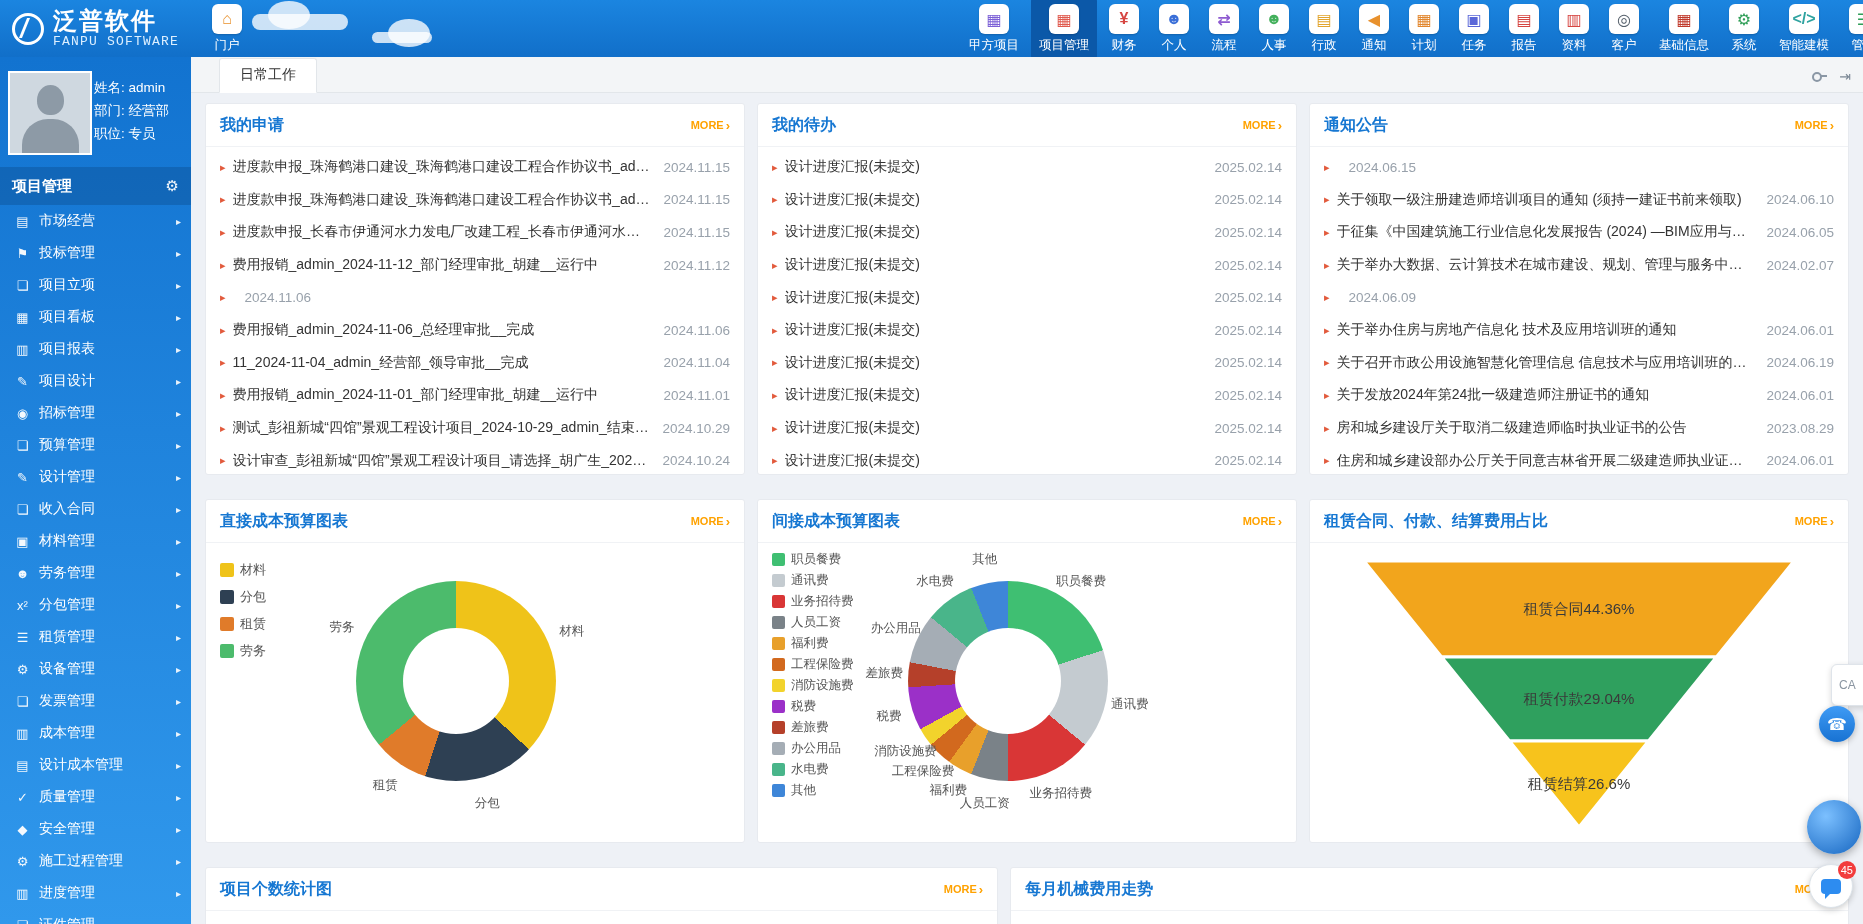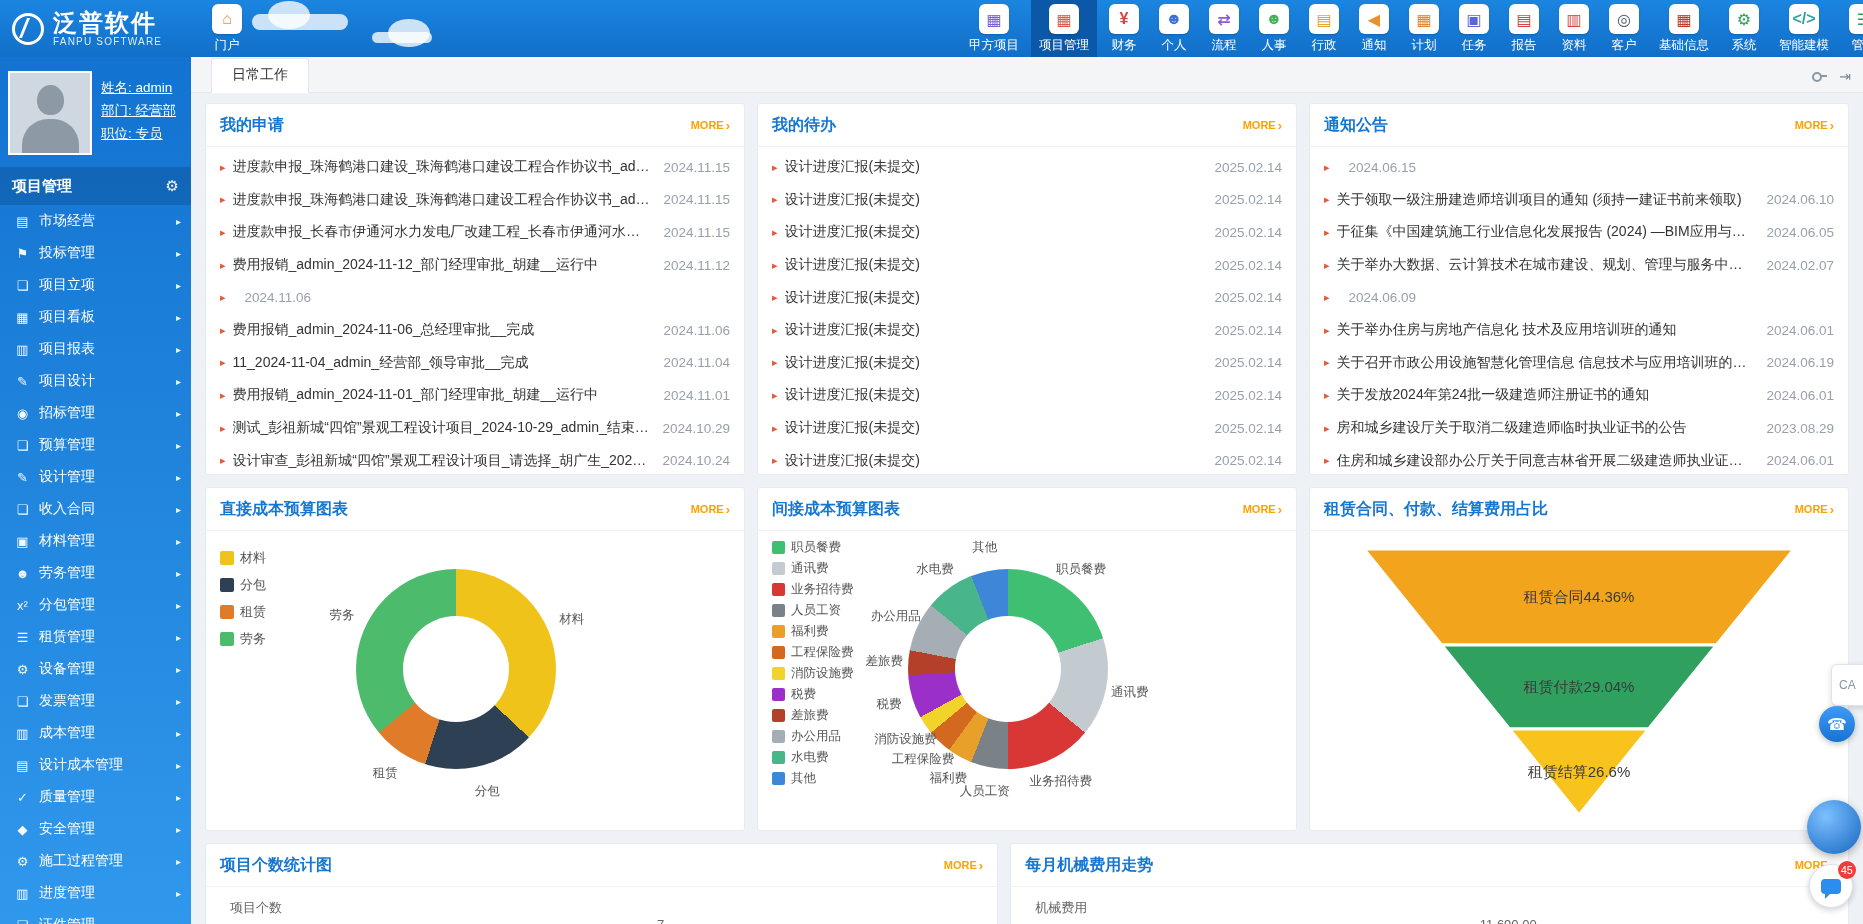--- a/index.html
+++ b/index.html
@@ -9,61 +9,61 @@
     -webkit-font-smoothing:antialiased;
   }
   
   .topbar{position:absolute;top:0;left:0;right:0;height:57px;
     background:linear-gradient(180deg,#1b85e0,#116fc9);
     display:flex;align-items:center;overflow:hidden;z-index:30;}
   .logo{width:191px;flex:none;display:flex;align-items:center;gap:9px;padding-left:12px;box-sizing:border-box;cursor:pointer;}
   .logo-mark{width:32px;height:32px;border:3px solid #fff;border-radius:50%;position:relative;box-sizing:border-box;flex:none;}
   .logo-mark::after{content:"";position:absolute;left:8px;top:2px;width:8px;height:20px;border-left:3px solid #fff;transform:skewX(-22deg);}
   .logo-title{font-size:24px;color:#fff;font-weight:bold;letter-spacing:2px;line-height:1.05;}
-  .logo-sub{font-size:10px;color:#dcefff;letter-spacing:1.2px;}
+  .logo-sub{font-size:13px;color:#dcefff;letter-spacing:1.2px;font-family:Liberation Mono, monospace;}
   .portal{flex:none;display:flex;flex-direction:column;align-items:center;margin-left:14px;cursor:pointer;padding:4px 7px;}
   .nav-tile{width:30px;height:30px;border-radius:6px;background:#fff;display:flex;align-items:center;justify-content:center;
     font-size:16px;font-weight:bold;flex:none;box-shadow:0 1px 2px rgba(0,0,0,.18);}
   .nav-label{color:#fff;font-size:12.5px;margin-top:3px;white-space:nowrap;}
   .cloud{position:absolute;background:rgba(255,255,255,.78);border-radius:20px;}
   .cloud::before{content:"";position:absolute;width:42px;height:28px;background:inherit;border-radius:50%;top:-13px;left:16px;}
   .c1{width:96px;height:16px;left:252px;top:14px;}
   .c2{width:60px;height:11px;left:372px;top:32px;}
   .topnav{margin-left:auto;display:flex;gap:4px;margin-right:-24px;}
   .nav-item{display:flex;flex-direction:column;align-items:center;padding:5px 8px 4px;cursor:pointer;border-radius:2px;}
   .nav-item.active{background:#0b58a8;}
   
   .sidebar{position:absolute;top:57px;left:0;width:191px;bottom:0;
     background:linear-gradient(180deg,#1273d0,#3098ec);color:#fff;z-index:20;overflow:hidden;}
-  .profile{display:flex;padding:14px 8px 12px;gap:9px;text-decoration:underline;}
+  .profile{display:flex;padding:14px 8px 12px;gap:2px;}
   .avatar{width:84px;height:84px;background:#cfd8e0;border:2px solid #fff;position:relative;overflow:hidden;flex:none;box-sizing:border-box;}
   .avatar::before{content:"";position:absolute;left:27px;top:12px;width:27px;height:30px;background:#8d9aa6;border-radius:50% 50% 46% 46%;}
   .avatar::after{content:"";position:absolute;left:12px;top:46px;width:57px;height:40px;background:#8d9aa6;border-radius:26px 26px 0 0;}
   .profile-info{font-size:13.5px;line-height:23px;padding-top:5px;white-space:nowrap;}
   .side-header{height:38px;background:rgba(8,62,120,.30);display:flex;align-items:center;justify-content:space-between;
     padding:0 12px;font-size:15px;font-weight:bold;}
   .gear{cursor:pointer;font-size:15px;opacity:.95;}
   .menu{overflow:hidden;}
   .menu-item{height:32px;display:flex;align-items:center;padding:0 10px 0 14px;font-size:14px;cursor:pointer;}
   .menu-item .mi{width:17px;font-size:13px;margin-right:8px;text-align:center;flex:none;opacity:.95;}
   .menu-item .ml{white-space:nowrap;}
   .menu-item .chev{margin-left:auto;font-size:10px;opacity:.9;}
   
   .main-tabs{position:absolute;left:191px;top:57px;right:0;height:36px;background:#f3f5f7;
     border-bottom:1px solid #e2e6ea;display:flex;align-items:flex-end;z-index:10;box-sizing:border-box;}
-  .tab{margin-left:20px;background:#fff;border:1px solid #e2e6ea;border-bottom:1px solid #fff;margin-bottom:-1px;
+  .tab{margin-left:28px;background:#fff;border:1px solid #e2e6ea;border-bottom:1px solid #fff;margin-bottom:-1px;
     padding:7px 20px 8px;font-size:14px;color:#333;border-radius:3px 3px 0 0;cursor:pointer;}
   .tab-icons{margin-left:auto;display:flex;align-items:center;gap:12px;padding:0 12px 9px 0;}
   .key-icon{position:relative;width:15px;height:14px;cursor:pointer;display:inline-block;}
   .key-icon::before{content:"";position:absolute;left:0;top:3px;width:6px;height:6px;border:2px solid #8a97a5;border-radius:50%;}
   .key-icon::after{content:"";position:absolute;left:9px;top:6px;width:6px;height:2px;background:#8a97a5;box-shadow:4px 2px 0 -2px #8a97a5;}
   .ti-glyph{color:#7d8a97;font-size:14px;cursor:pointer;line-height:1;}
   
   .content{position:absolute;left:191px;top:93px;right:0;bottom:0;overflow:hidden;
-    padding:10px 14px;box-sizing:border-box;display:flex;flex-direction:column;gap:12px;}
+    padding:10px 14px;box-sizing:border-box;display:flex;flex-direction:column;gap:24px;}
   .row{display:grid;gap:12px;flex:none;}
   .r1{grid-template-columns:repeat(3,1fr);height:372px;}
   .r2{grid-template-columns:repeat(3,1fr);height:344px;}
   .r3{grid-template-columns:48.6fr 51.4fr;height:260px;}
   .panel{background:#fff;border:1px solid #e7eaef;border-radius:3px;overflow:hidden;display:flex;flex-direction:column;min-width:0;}
   .panel-hd{height:42px;flex:none;display:flex;align-items:center;padding:0 14px;border-bottom:1px solid #f0f2f5;}
   .panel-title{color:#1677d2;font-size:16px;font-weight:bold;white-space:nowrap;}
   .more{margin-left:auto;color:#ffa200;font-size:11px;font-weight:bold;display:flex;align-items:center;gap:2px;cursor:pointer;}
   .more i{font-style:normal;font-size:13px;line-height:1;}
   .plist{list-style:none;margin:4px 0 0;padding:0 14px;flex:1;overflow:hidden;}

